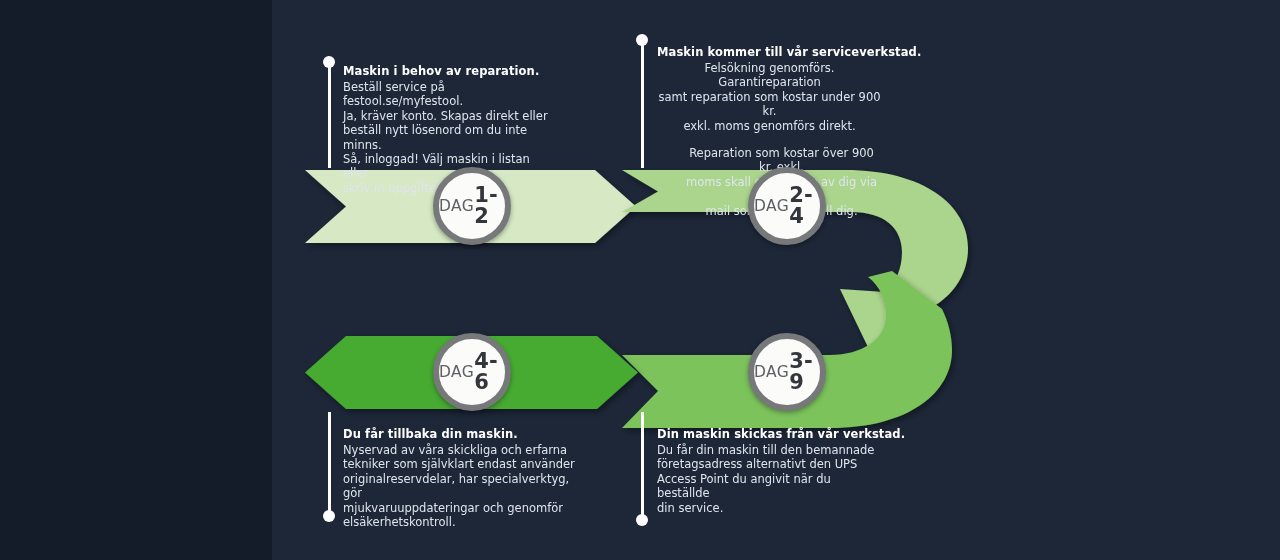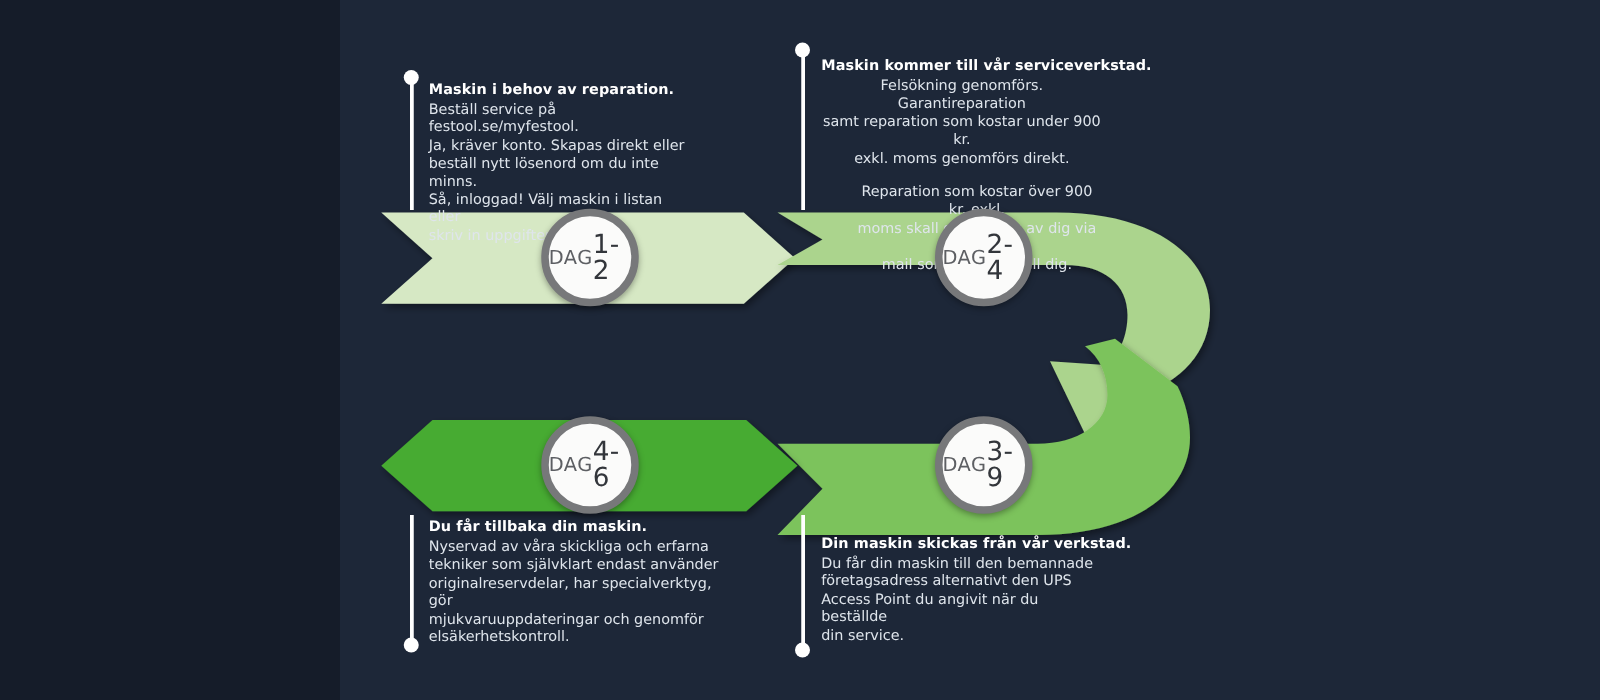--- a/index.html
+++ b/index.html
@@ -36,21 +36,21 @@
     background:#fbfbfa;border:6px solid #77787a;
     box-sizing:border-box;
     display:flex;flex-direction:row;align-items:center;justify-content:center;
     box-shadow:0 2px 5px rgba(0,0,0,.35);
   }
   .badge .dag{
     font-size:15.5px;line-height:16px;color:#5d5f63;letter-spacing:.4px;
     font-weight:400;margin-bottom:1px;
   }
   .badge .num{
-    font-size:21px;line-height:21px;color:#33363b;font-weight:normal;letter-spacing:.2px;
+    font-size:21px;line-height:21px;color:#33363b;font-weight:bold;letter-spacing:.2px;
   }
 </style>
 </head>
 <body>
 
 <div id="stage">
 
   <div class="bg-outer" style="background: rgb(21, 28, 41);"></div>
   <div class="bg-panel" style="background: rgb(29, 39, 56);"></div>
 
@@ -120,21 +120,21 @@
   </div>
 
   <div class="block" style="left:657px;top:45px;width:225px;text-align:center;">
     <div class="head">Maskin kommer till vår serviceverkstad.</div>
     <div class="body">
       <p>Felsökning genomförs. Garantireparation<br>samt reparation som kostar under 900 kr.<br>exkl. moms genomförs direkt.</p>
       <p class="gap">Reparation som kostar över 900 kr. exkl.<br>moms skall godkännas av dig via svar på<br>mail som vi sänder till dig.</p>
     </div>
   </div>
 
-  <div class="block" style="left:343px;top:414px;width:235px;">
+  <div class="block" style="left:343px;top:427px;width:235px;">
     <div class="head">Du får tillbaka din maskin.</div>
     <div class="body">
       <p>Nyservad av våra skickliga och erfarna<br>tekniker som självklart endast använder<br>originalreservdelar, har specialverktyg, gör<br>mjukvaruuppdateringar och genomför<br>elsäkerhetskontroll.</p>
     </div>
   </div>
 
   <div class="block" style="left:657px;top:427px;width:225px;">
     <div class="head">Din maskin skickas från vår verkstad.</div>
     <div class="body">
       <p>Du får din maskin till den bemannade<br>företagsadress alternativt den UPS<br>Access Point du angivit när du beställde<br>din service.</p>

